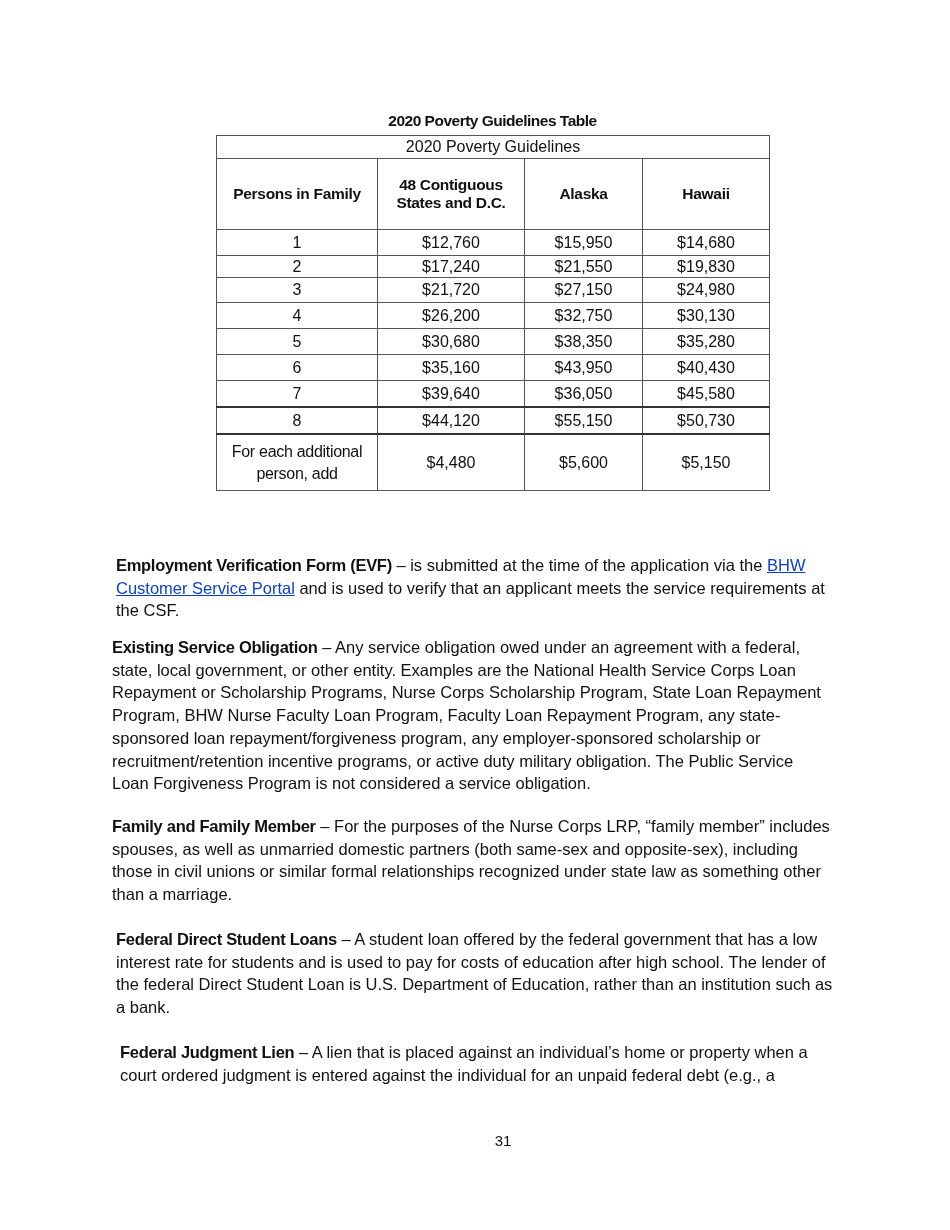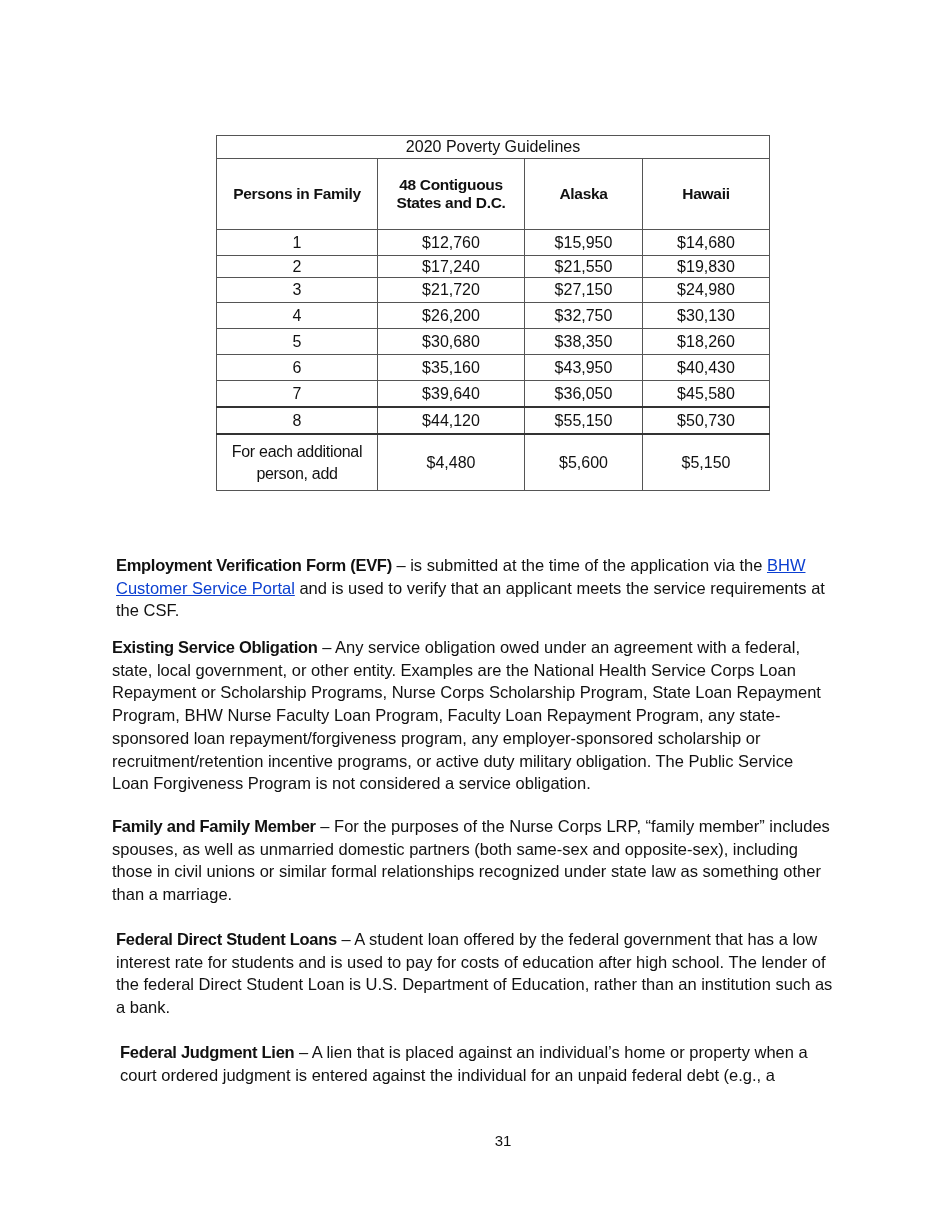--- a/index.html
+++ b/index.html
@@ -49,20 +49,21 @@
     .page-number {
       position: absolute; left: 0; width: 950px; top: 1132px;
       text-align: center; font-size: 15px; padding-left: 28px;
     }
   </style>
 </head>
 <body>
 
 <div class="page">
 
+  <div class="table-caption">2020 Poverty Guidelines Table</div>
 
   <table class="pov">
     <colgroup>
       <col class="c1">
         <col class="c2">
         <col class="c3">
         <col class="c4">
     </colgroup>
     <tbody>
         <tr class="r-title">
@@ -99,21 +100,21 @@
     <tr class="r-data tall">
       <td>4</td>
       <td>$26,200</td>
       <td>$32,750</td>
       <td>$30,130</td>
     </tr>
     <tr class="r-data tall">
       <td>5</td>
       <td>$30,680</td>
       <td>$38,350</td>
-      <td>$18,260</td>
+      <td>$35,280</td>
     </tr>
     <tr class="r-data tall">
       <td>6</td>
       <td>$35,160</td>
       <td>$43,950</td>
       <td>$40,430</td>
     </tr>
     <tr class="r-data tall">
       <td>7</td>
       <td>$39,640</td>

